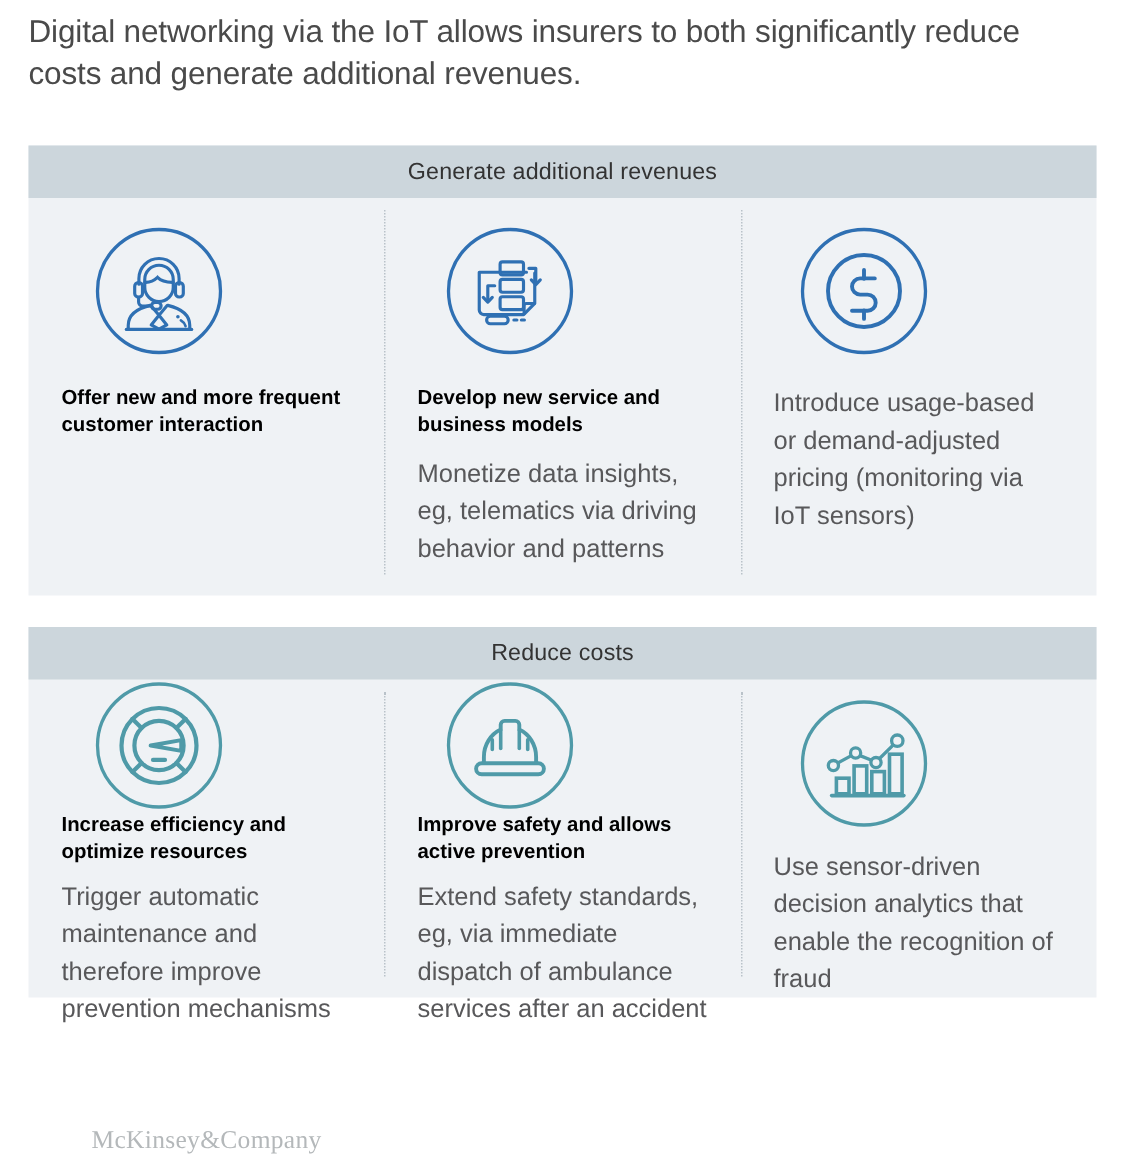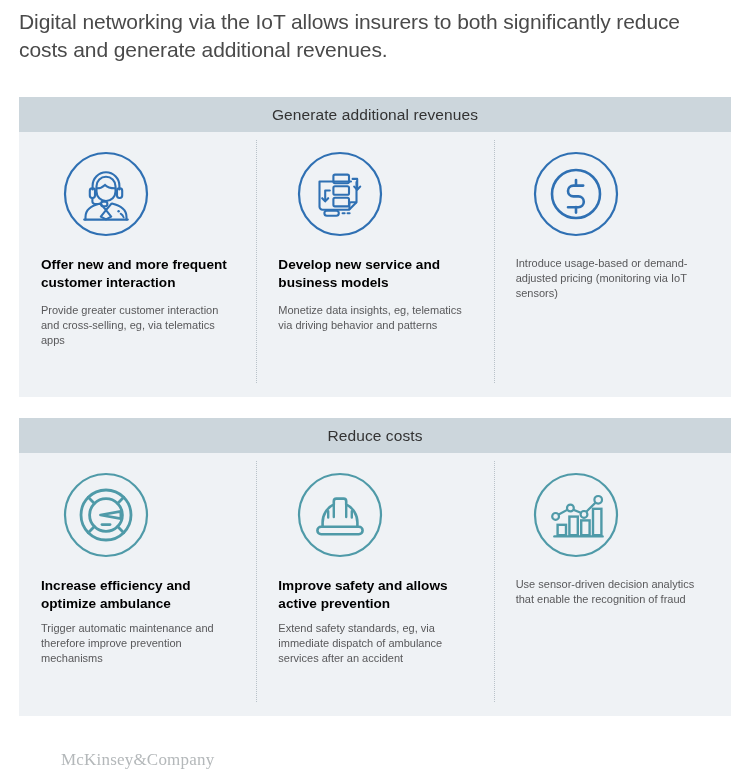--- a/index.html
+++ b/index.html
@@ -33,21 +33,21 @@
     letter-spacing: -0.1px;
   }
 
   .panel {
     position: absolute;
     left: 19px;
     width: 712px;
     background: #eff2f5;
   }
   .panel-revenues { top: 97px; height: 300px; }
-  .panel-costs    { top: 418px; height: 298px; }
+  .panel-costs    { top: 418px; height: 247px; }
 
   .panel-header {
     height: 35px;
     background: #ccd6dc;
     display: flex;
     align-items: center;
     justify-content: center;
   }
   .panel-header-label {
     font-size: 15.5px;
@@ -92,22 +92,22 @@
 
   .card-title {
     font-size: 13.6px;
     font-weight: bold;
     line-height: 17.5px;
     color: #000000;
     margin: 0 0 12px 0;
     max-width: 210px;
   }
   .card-body {
-    font-size: 11px;
-    line-height: 15px;
+    font-size: 17px;
+    line-height: 25px;
     color: #58585a;
     margin: 0;
     max-width: 212px;
   }
 
   .panel-costs .card-title { margin-bottom: 9px; }
 
   .footer-logo {
     position: absolute;
     left: 21px;
@@ -154,21 +154,20 @@
             <path d="M23.5 69.5 v-2.6 c0 -7.7 7.6 -11.6 14.6 -13.3 M49.9 53.6 c7 1.7 14.6 5.6 14.6 13.3 v2.6" fill="none" stroke="#2f70b3" stroke-width="2.1" stroke-linecap="round"></path>
             <line x1="22.2" y1="69.6" x2="65.8" y2="69.6" stroke="#2f70b3" stroke-width="2.1" stroke-linecap="round"></line>
 
             <path d="M38.3 53.4 L44 60.2 L49.7 53.4 M44 60.2 L38.8 66.6 L44 69.4 L49.2 66.6 z" fill="none" stroke="#2f70b3" stroke-width="2.1" stroke-linejoin="round"></path>
 
             <circle cx="56.6" cy="61.2" r="1.2" fill="#2f70b3"></circle>
             <path d="M58.6 63.6 c1.6 0.9 2.6 2.2 3.1 3.8" fill="none" stroke="#2f70b3" stroke-width="1.8" stroke-linecap="round"></path>
           </svg>
         </div>
         <h3 class="card-title">Offer new and more frequent customer interaction</h3>
-        <p class="card-body">Provide greater customer interaction and cross-selling, eg, via telematics apps</p>
       </div>
 
       <div class="card card-2">
         <div class="icon-wrap">
           <svg width="88" height="88" viewBox="0 0 88 88" aria-hidden="true">
             <circle cx="44" cy="44" r="41" fill="none" stroke="#2f70b3" stroke-width="2.2"></circle>
 
             <path d="M23.5 31.5 h31.5 M23.5 31.5 v25.2 a3 3 0 0 0 3 3 h26.6 l7.4 -7.4 v-20.3" fill="none" stroke="#2f70b3" stroke-width="2.1" stroke-linecap="round" stroke-linejoin="round"></path>
             <path d="M61 52.3 h-6.1 a1.5 1.5 0 0 0 -1.5 1.5 v5.9" fill="none" stroke="#2f70b3" stroke-width="2.1" stroke-linejoin="round"></path>
 
@@ -223,21 +222,21 @@
             <line x1="32.4" y1="32.4" x2="26.3" y2="26.3" stroke="#4f9aa8" stroke-width="2.8" stroke-linecap="round"></line>
             <line x1="55.6" y1="32.4" x2="61.7" y2="26.3" stroke="#4f9aa8" stroke-width="2.8" stroke-linecap="round"></line>
             <line x1="32.4" y1="55.6" x2="26.3" y2="61.7" stroke="#4f9aa8" stroke-width="2.8" stroke-linecap="round"></line>
             <line x1="55.6" y1="55.6" x2="61.7" y2="61.7" stroke="#4f9aa8" stroke-width="2.8" stroke-linecap="round"></line>
 
             <path d="M38.4 44 L58.8 40.4 L58.8 47.6 z" fill="none" stroke="#4f9aa8" stroke-width="2.6" stroke-linejoin="round"></path>
 
             <line x1="40" y1="53.6" x2="48" y2="53.6" stroke="#4f9aa8" stroke-width="2.8" stroke-linecap="round"></line>
           </svg>
         </div>
-        <h3 class="card-title">Increase efficiency and optimize ambulance</h3>
+        <h3 class="card-title">Increase efficiency and optimize resources</h3>
         <p class="card-body">Trigger automatic maintenance and therefore improve prevention mechanisms</p>
       </div>
 
       <div class="card card-2">
         <div class="icon-wrap">
           <svg width="88" height="88" viewBox="0 0 88 88" aria-hidden="true">
             <circle cx="44" cy="44" r="41" fill="none" stroke="#4f9aa8" stroke-width="2.2"></circle>
 
             <path d="M26.6 56.2 v-4.6 c0 -8.2 4.6 -15.1 11.2 -18.2 v-3.2 a2.6 2.6 0 0 1 2.6 -2.6 h7.2 a2.6 2.6 0 0 1 2.6 2.6 v3.2 c6.6 3.1 11.2 10 11.2 18.2 v4.6" fill="none" stroke="#4f9aa8" stroke-width="2.6" stroke-linejoin="round"></path>
 

